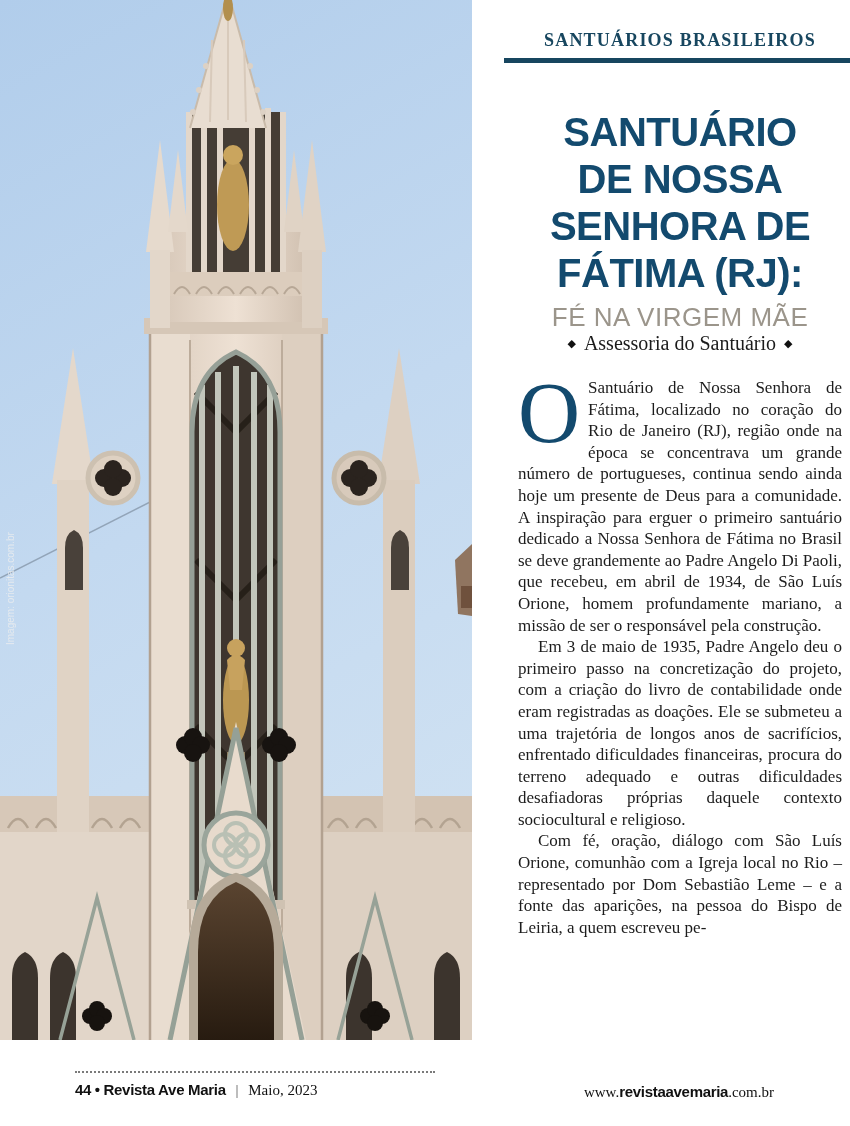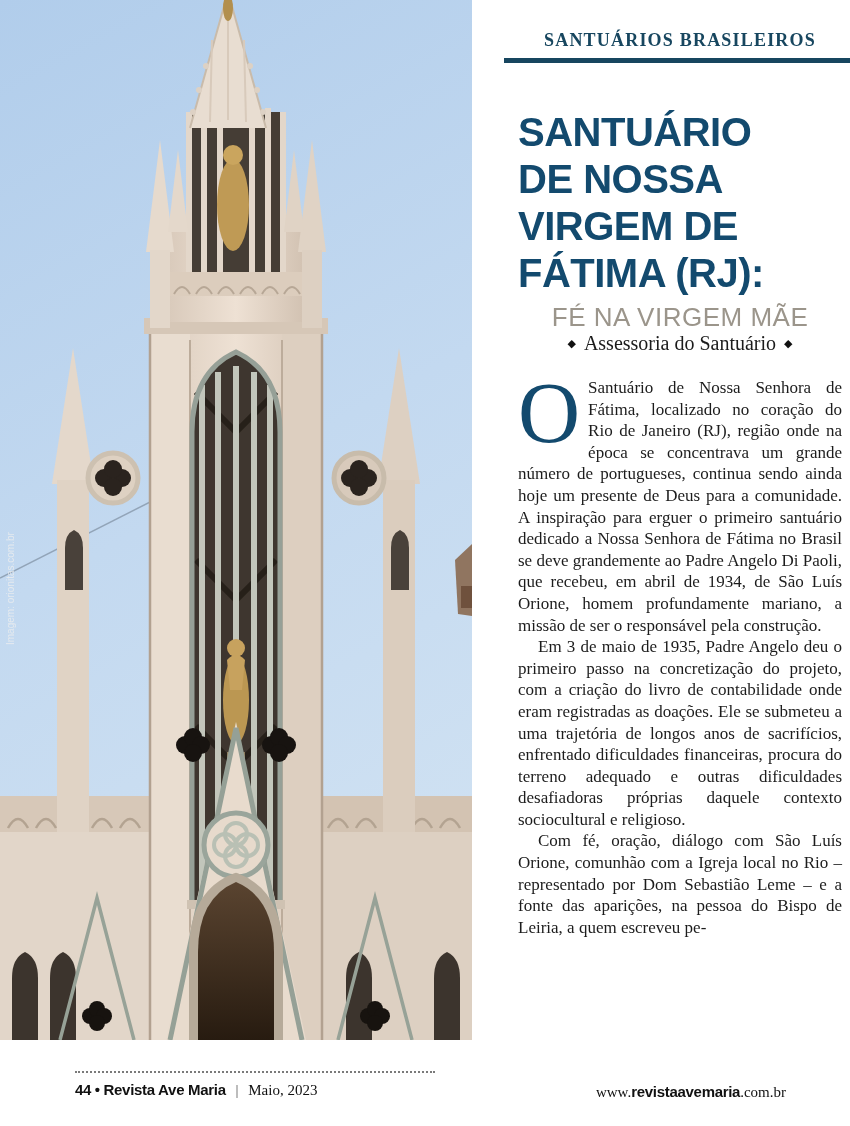--- a/index.html
+++ b/index.html
@@ -12,21 +12,21 @@
 
   
   .right-col{position:absolute;left:492px;top:0;width:418px;height:1040px;
              box-sizing:border-box;padding:0 68px 0 26px;}
 
   .kicker-block{margin-top:30px;text-align:center;}
   .kicker{font-family:"Liberation Serif",serif;font-weight:bold;font-size:18px;
           letter-spacing:1.2px;color:#17465f;}
   .kicker-rule{height:5px;background:#17465f;margin:7px -14px 0 -14px;}
 
-  .title{margin:46px 0 4px 0;text-align:left;color:#134a6e;
+  .title{margin:46px 0 4px 0;text-align:center;color:#134a6e;
          font-family:"Liberation Sans",sans-serif;font-weight:bold;
          font-size:40px;line-height:47px;letter-spacing:-0.5px;}
   .title span{display:block;}
 
   .subtitle{margin:6px 0 0 0;text-align:center;color:#9b958b;
             font-family:"Liberation Sans",sans-serif;font-weight:normal;
             font-size:26px;line-height:29px;letter-spacing:0.5px;}
   .subtitle span{display:block;}
 
   .byline{text-align:center;font-size:20px;color:#1b1b1b;}
@@ -41,21 +41,21 @@
 
   
   .footer-rule{position:absolute;left:75px;top:1071px;width:360px;
                border-top:2px dotted #7a7a7a;}
   .footer-left{position:absolute;left:75px;top:1081px;font-size:15px;color:#111;
                white-space:nowrap;}
   .footer-left .mag{font-family:"Liberation Sans",sans-serif;font-weight:bold;
                     letter-spacing:-0.3px;}
   .footer-left .sep{color:#555;margin:0 6px;font-family:"Liberation Serif",serif;}
   .footer-left .issue{font-family:"Liberation Serif",serif;}
-  .footer-right{position:absolute;right:64px;top:1083px;font-size:15px;color:#111;
+  .footer-right{position:absolute;right:76px;top:1083px;font-size:15px;color:#111;
                 white-space:nowrap;font-family:"Liberation Serif",serif;}
   .footer-right .site{font-family:"Liberation Sans",sans-serif;font-weight:bold;
                       letter-spacing:-0.3px;}
 </style>
 </head>
 <body>
 
 <div class="page">
 
   <div class="photo">
@@ -266,21 +266,21 @@
   <div class="right-col">
 
     <header class="kicker-block">
       <div class="kicker">SANTUÁRIOS BRASILEIROS</div>
       <div class="kicker-rule"></div>
     </header>
 
     <h1 class="title">
       <span>SANTUÁRIO</span>
       <span>DE NOSSA</span>
-      <span>VIRGEM DE</span>
+      <span>SENHORA DE</span>
       <span>FÁTIMA (RJ):</span>
     </h1>
 
     <h2 class="subtitle">
       <span>FÉ NA VIRGEM MÃE</span>
     </h2>
 
     <div class="byline">
       <span class="orn">◆</span><span>Assessoria do Santuário</span><span class="orn">◆</span>
     </div>

